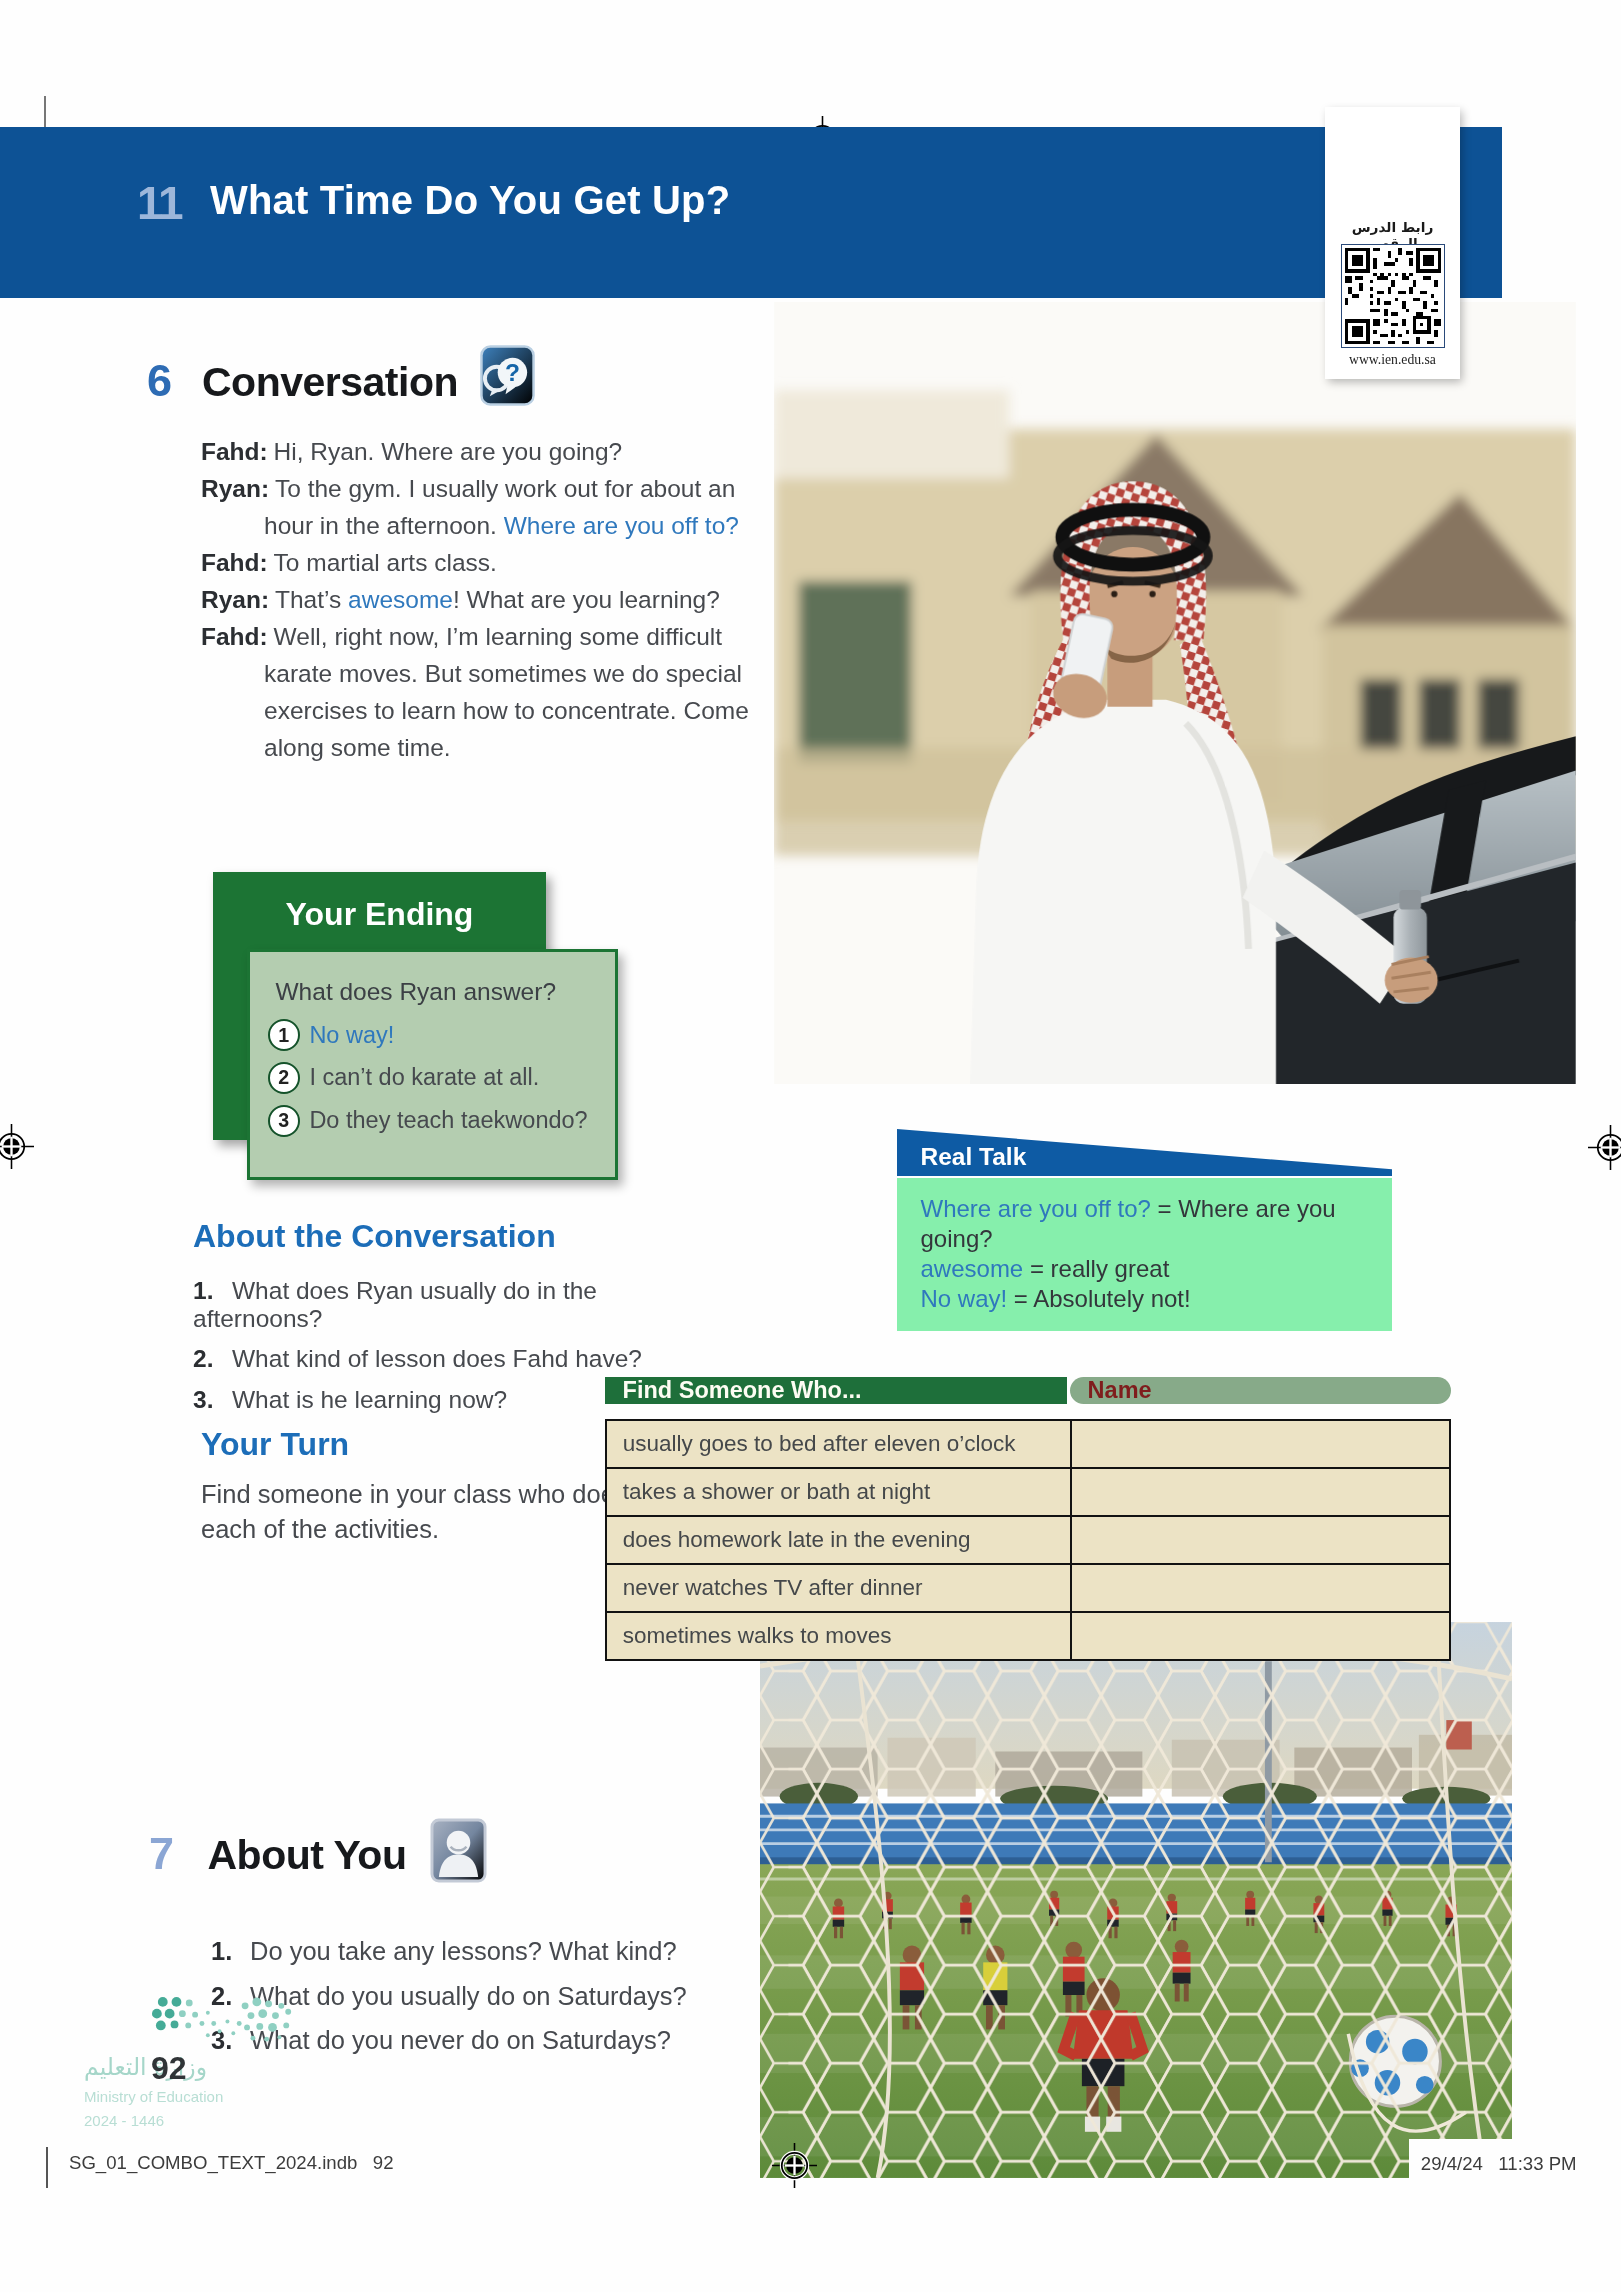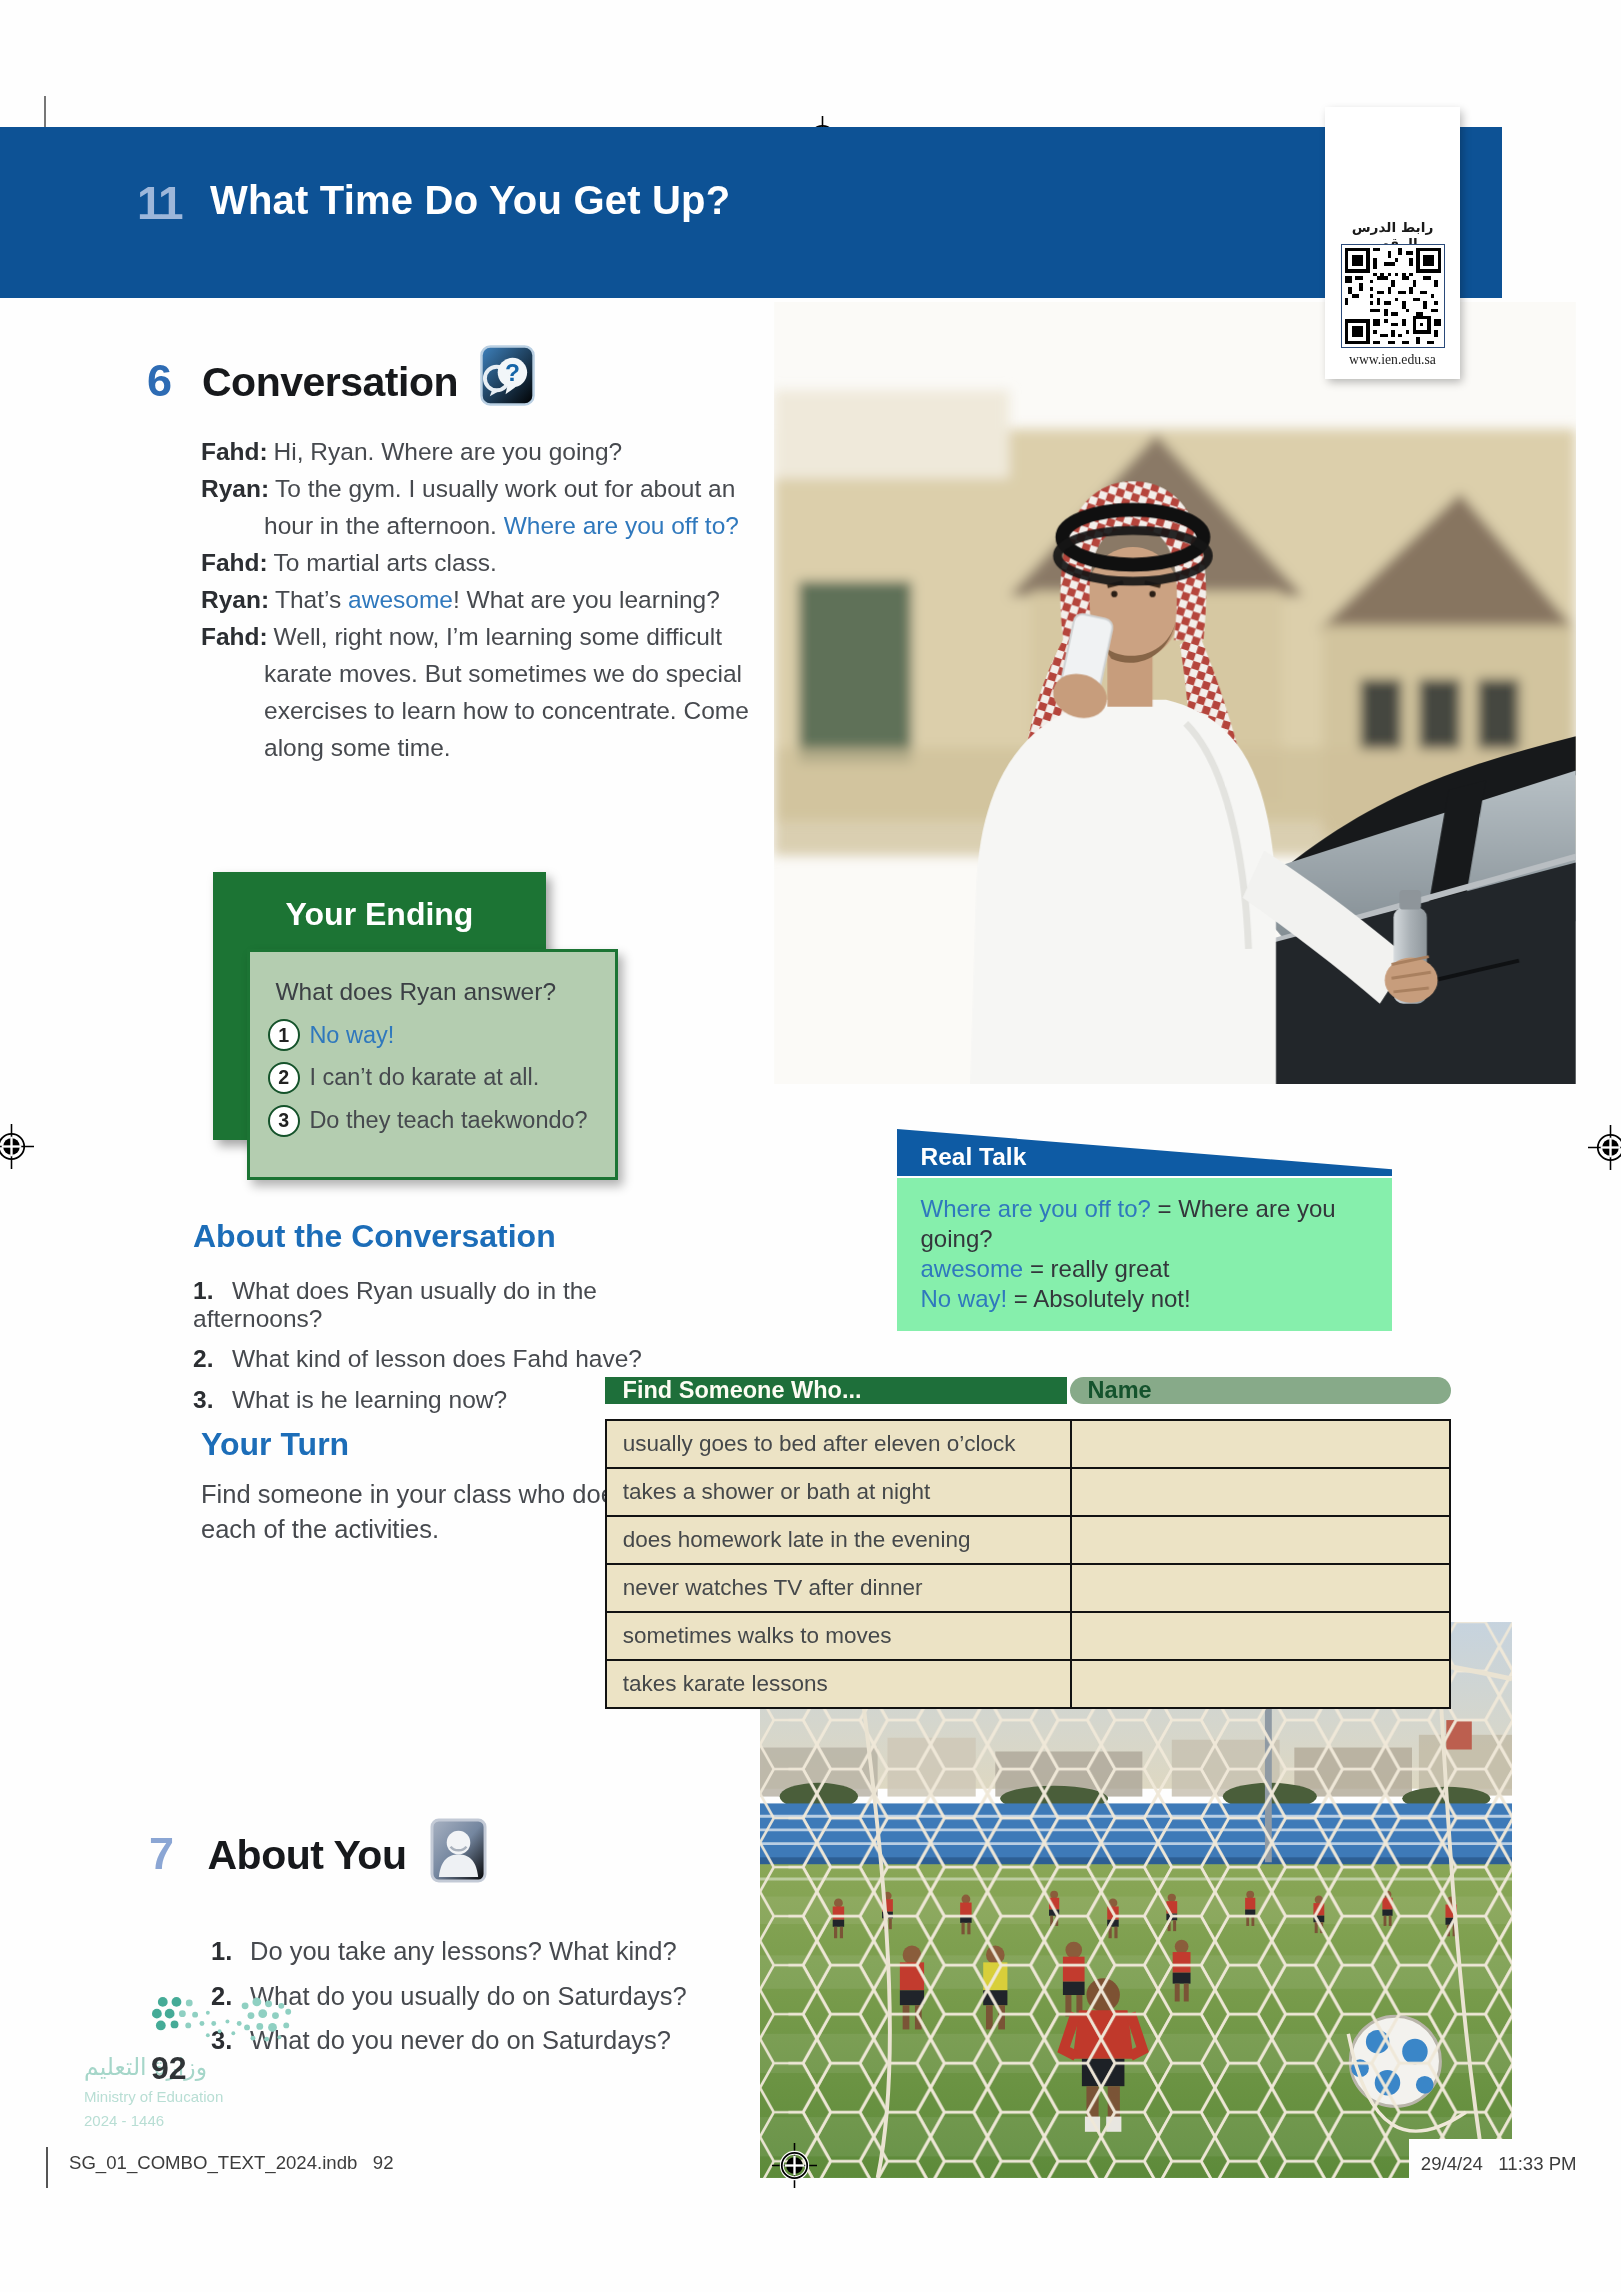--- a/index.html
+++ b/index.html
@@ -62,21 +62,21 @@
   #about-you-list li{margin-bottom:15.7px;}
 
   
   #your-turn-text{margin:13.7px 0 0 0;font-size:25.5px;line-height:35px;color:#46494e;width:431px;}
 
   
   #fsw{position:absolute;left:605px;top:1367px;width:846px;z-index:3;}
   #fsw-head{display:flex;height:47px;margin-bottom:4.9px;align-items:center;}
   #fsw-h1{width:465px;background:#1e6f3a;color:#fdfdf3;font-weight:bold;font-size:23.5px;
           display:flex;align-items:center;padding-left:17.6px;border-right:3.9px solid #fff;box-sizing:border-box;}
-  #fsw-h2{flex:1;background:#87aa89;color:#14532d;font-weight:bold;font-size:23.5px;
+  #fsw-h2{flex:1;background:#87aa89;color:#7f1d1d;font-weight:bold;font-size:23.5px;
           display:flex;align-items:center;padding-left:17.6px;border-radius:22px;}
   #fsw-body{border:2.9px solid #121212;}
   .fsw-row{display:flex;height:46px;background:#ece3c5;border-top:2.9px solid #121212;}
   .fsw-row:first-child{border-top:none;}
   .fsw-act{width:465px;border-right:2.9px solid #121212;display:flex;align-items:center;
            padding-left:15.7px;box-sizing:border-box;font-size:22.5px;color:#45484a;}
   .fsw-name{flex:1;}
 
   
   #moe{position:absolute;left:84px;top:1990px;width:235px;height:142px;z-index:2;}
@@ -494,24 +494,20 @@
           <div class="fsw-name"></div>
         </div>
       <div class="fsw-row">
           <div class="fsw-act">never watches TV after dinner</div>
           <div class="fsw-name"></div>
         </div>
       <div class="fsw-row">
           <div class="fsw-act">sometimes walks to moves</div>
           <div class="fsw-name"></div>
         </div>
-      <div class="fsw-row">
-          <div class="fsw-act">takes karate lessons</div>
-          <div class="fsw-name"></div>
-        </div>
     </div>
   </div>
 
   <div class="abs" style="left:149px;top:1818px;width:510px;z-index:2;">
     <span class="sec-num" style="color:#8ba6d4;">7</span>
     <span class="sec-title" style="margin-left:29px;">About You</span>
     <svg width="57" height="65" viewBox="0 0 58 66" style="vertical-align:-13.7px;margin-left:19.6px;">
       <defs>
           <linearGradient id="aicon" x1="0" y1="0" x2="1" y2="1">
         <stop offset="0" stop-color="#a8b2c2"></stop>

